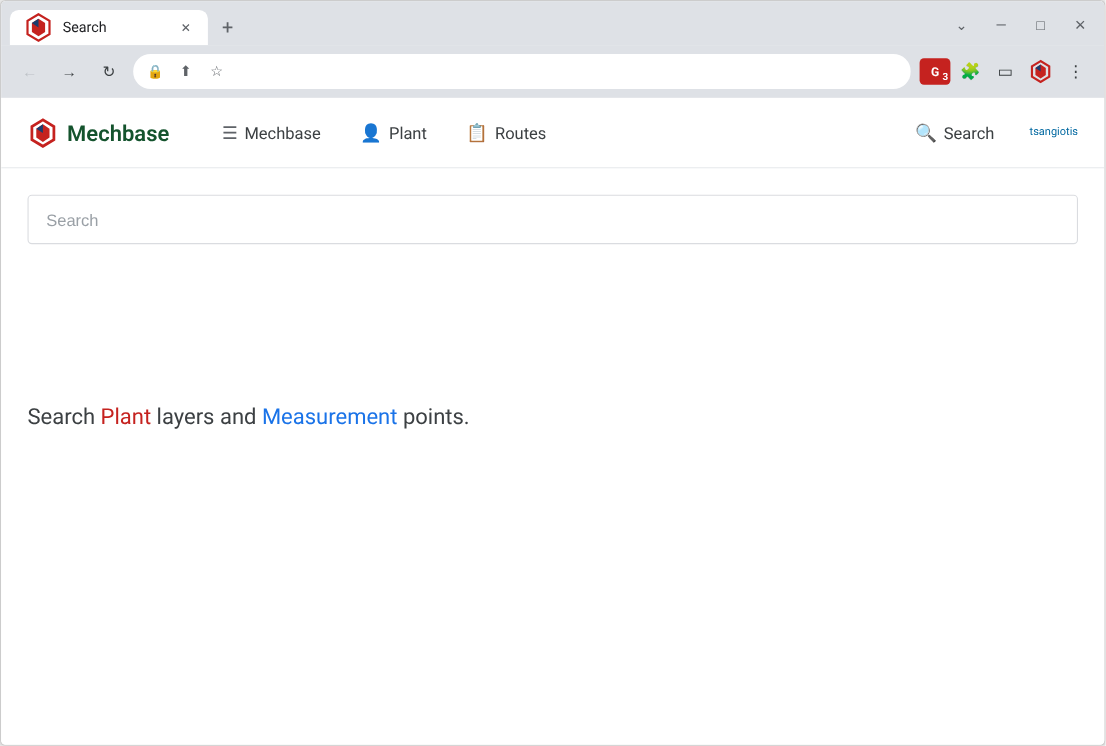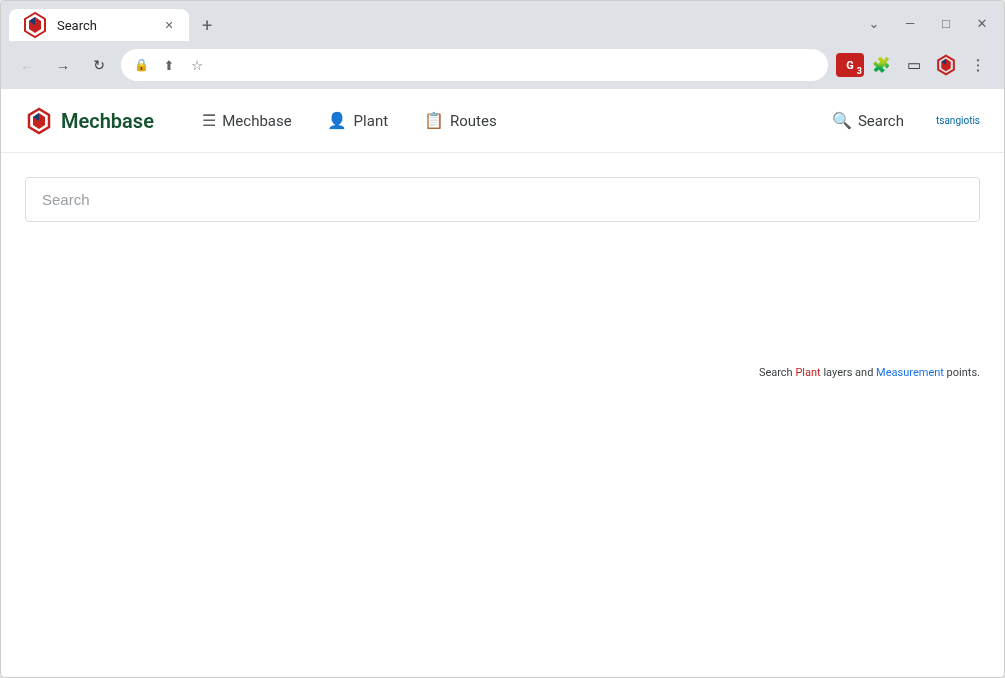--- a/index.html
+++ b/index.html
@@ -274,23 +274,23 @@
       outline: none;
       font-size: 15px;
       color: #202124;
     }
     .search-input-container input::placeholder {
       color: #9aa0a6;
     }
     .search-empty-state {
       display: flex;
       align-items: center;
-      justify-content: flex-end;
+      justify-content: flex-start;
       padding: 120px 0;
-      font-size: 11px;
+      font-size: 20px;
       color: #3c4043;
     }
     .search-empty-text span.plant { color: #c5221f; }
     .search-empty-text span.measurement { color: #1a73e8; }
 
     
     .mechbase-logo-svg {
       width: 28px;
       height: 28px;
     }

